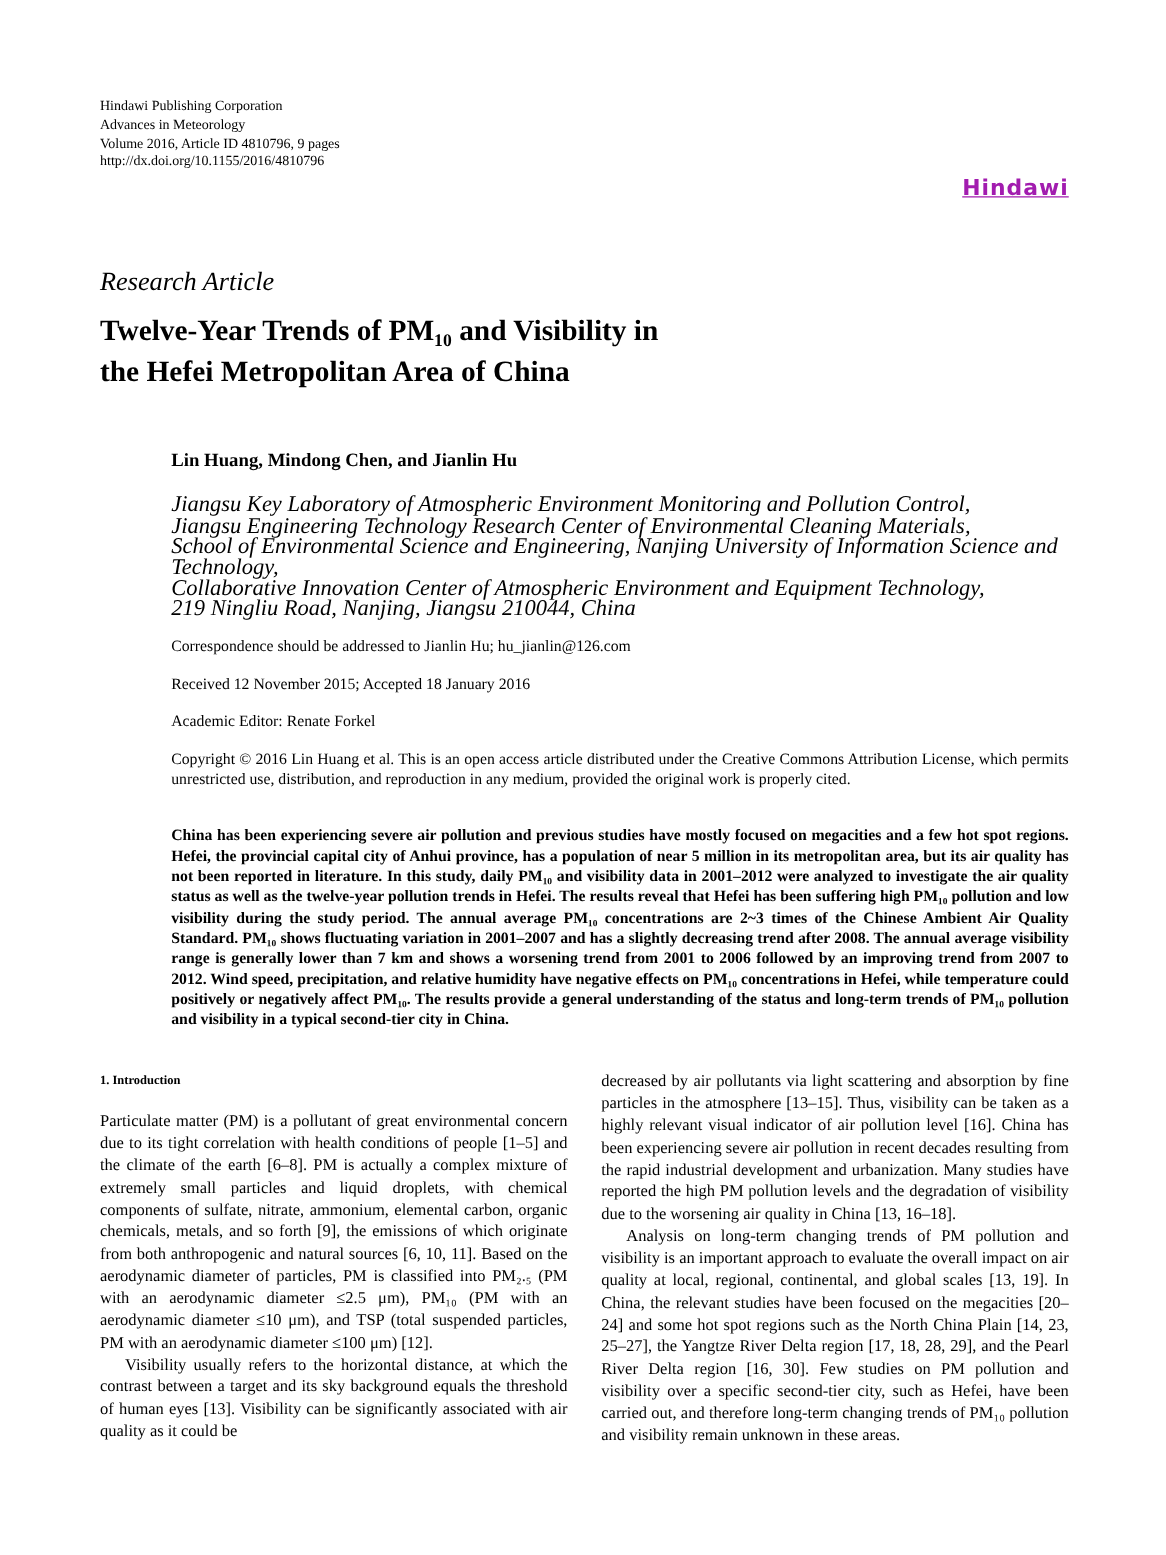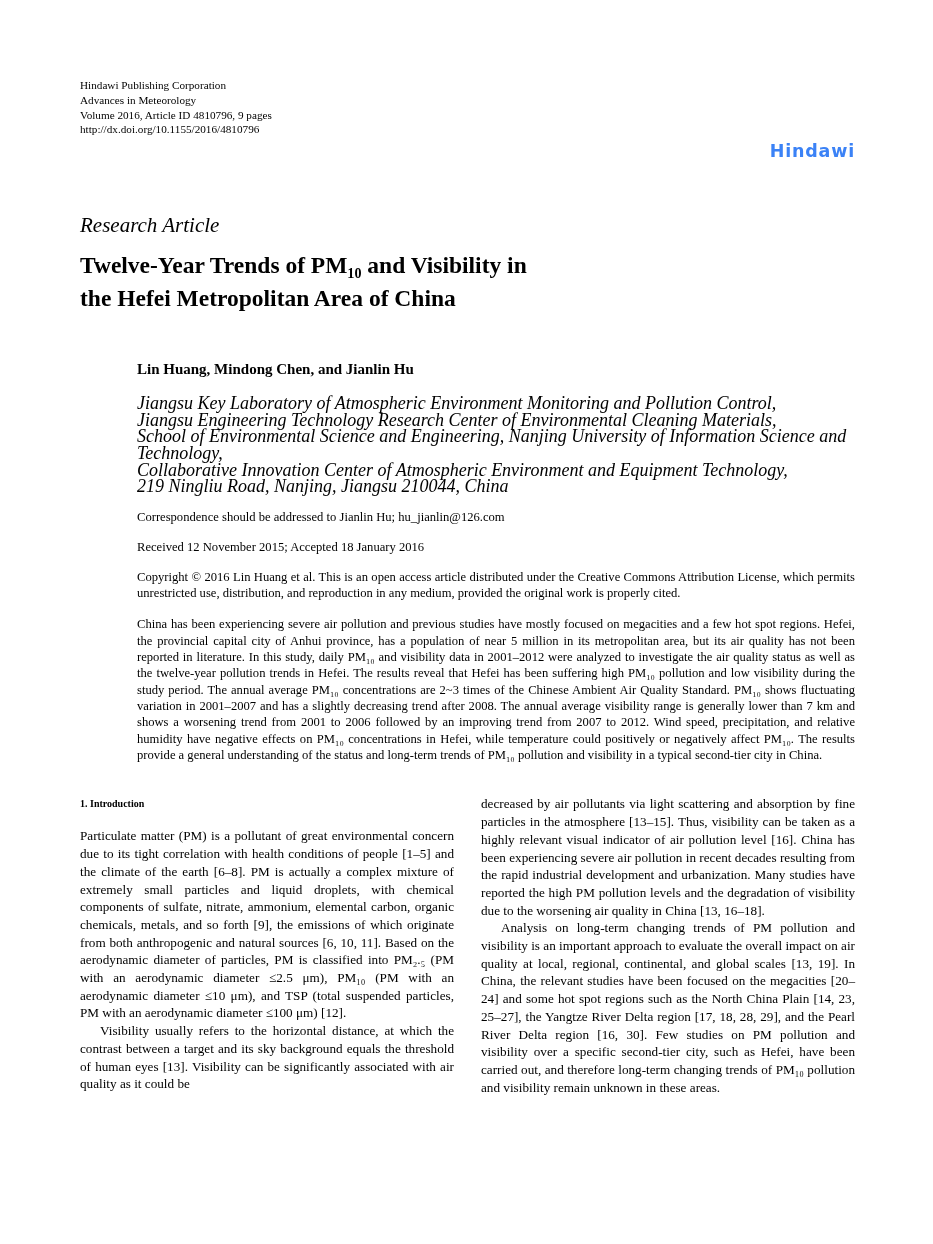--- a/index.html
+++ b/index.html
@@ -19,32 +19,33 @@
   .publisher-block { font-size: 11.2px; line-height: 14.8px; }
   .doi-link { color: #000; text-decoration: none; display: block; }
   .logo {
     position: absolute;
     right: 0;
     bottom: -24px;
     font-family: "DejaVu Sans", "Liberation Sans", sans-serif;
     font-size: 17.5px;
     font-weight: bold;
     letter-spacing: 0.8px;
-    color: #3b82f6;
+    color: #a21caf;
+    text-decoration: underline;
   }
   .type-label { margin-top: 76px; font-size: 21px; font-style: italic; }
   .title { margin-top: 11px; font-size: 23.5px; font-weight: bold; line-height: 33px; }
   .title-line { display: block; }
   .indented { margin-left: 57px; }
   .authors { margin-top: 46px; font-size: 15px; font-weight: bold; }
   .affiliations { margin-top: 17px; font-size: 18px; font-style: italic; line-height: 16.6px; }
   .meta-line { margin-top: 14px; font-size: 12.6px; line-height: 16px; }
   .email-link { color: #000; text-decoration: none; }
   .copyright { margin-top: 14px; font-size: 12.6px; line-height: 16.3px; text-align: justify; }
-  .abstract { margin-top: 15px; font-size: 12.6px; line-height: 16.35px; text-align: justify; }
+  .abstract { margin-top: 29px; font-size: 12.6px; line-height: 16.35px; text-align: justify; font-weight: bold; }
   .columns { display: flex; gap: 27px; margin-top: 32px; }
   .col { flex: 1; font-size: 13.2px; line-height: 17.7px; text-align: justify; }
   .section-heading { font-size: 10px; font-weight: bold; line-height: 18px; margin-bottom: 14px; }
   .col p { margin: 0; }
   .col p.indent { text-indent: 20px; }
 </style>
 </head>
 <body>
 
 <div class="page">
@@ -76,20 +77,21 @@
       <div>Collaborative Innovation Center of Atmospheric Environment and Equipment Technology,</div>
       <div>219 Ningliu Road, Nanjing, Jiangsu 210044, China</div>
     </div>
 
     <div class="meta-line">
       <span>Correspondence should be addressed to Jianlin Hu; </span><a href="#" class="email-link">hu_jianlin@126.com</a>
     </div>
 
     <div class="meta-line">Received 12 November 2015; Accepted 18 January 2016</div>
 
+    <div class="meta-line">Academic Editor: Renate Forkel</div>
 
     <p class="copyright">Copyright © 2016 Lin Huang et al. This is an open access article distributed under the Creative Commons Attribution License, which permits unrestricted use, distribution, and reproduction in any medium, provided the original work is properly cited.</p>
 
     <p class="abstract">China has been experiencing severe air pollution and previous studies have mostly focused on megacities and a few hot spot regions. Hefei, the provincial capital city of Anhui province, has a population of near 5 million in its metropolitan area, but its air quality has not been reported in literature. In this study, daily PM₁₀ and visibility data in 2001–2012 were analyzed to investigate the air quality status as well as the twelve-year pollution trends in Hefei. The results reveal that Hefei has been suffering high PM₁₀ pollution and low visibility during the study period. The annual average PM₁₀ concentrations are 2~3 times of the Chinese Ambient Air Quality Standard. PM₁₀ shows fluctuating variation in 2001–2007 and has a slightly decreasing trend after 2008. The annual average visibility range is generally lower than 7 km and shows a worsening trend from 2001 to 2006 followed by an improving trend from 2007 to 2012. Wind speed, precipitation, and relative humidity have negative effects on PM₁₀ concentrations in Hefei, while temperature could positively or negatively affect PM₁₀. The results provide a general understanding of the status and long-term trends of PM₁₀ pollution and visibility in a typical second-tier city in China.</p>
   </div>
 
   <div class="columns">
     <div class="col">
       <h2 class="section-heading">1. Introduction</h2>
       <p>Particulate matter (PM) is a pollutant of great environmental concern due to its tight correlation with health conditions of people [1–5] and the climate of the earth [6–8]. PM is actually a complex mixture of extremely small particles and liquid droplets, with chemical components of sulfate, nitrate, ammonium, elemental carbon, organic chemicals, metals, and so forth [9], the emissions of which originate from both anthropogenic and natural sources [6, 10, 11]. Based on the aerodynamic diameter of particles, PM is classified into PM₂.₅ (PM with an aerodynamic diameter ≤2.5 μm), PM₁₀ (PM with an aerodynamic diameter ≤10 μm), and TSP (total suspended particles, PM with an aerodynamic diameter ≤100 μm) [12].</p>

